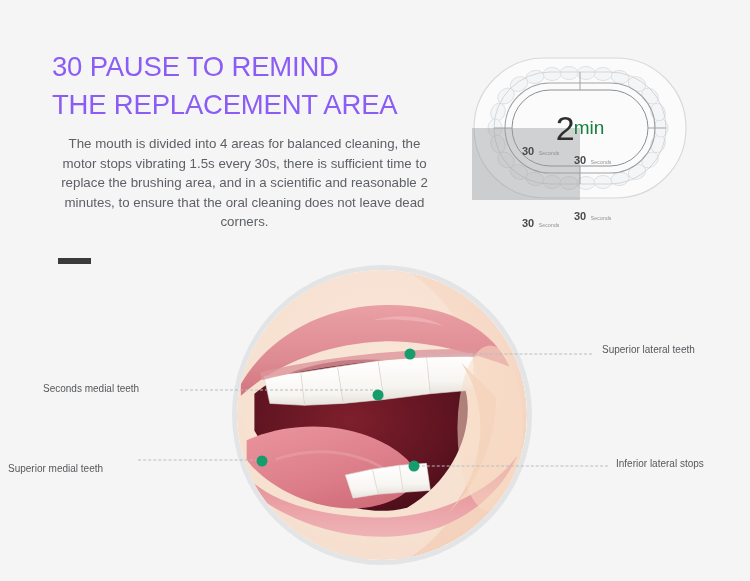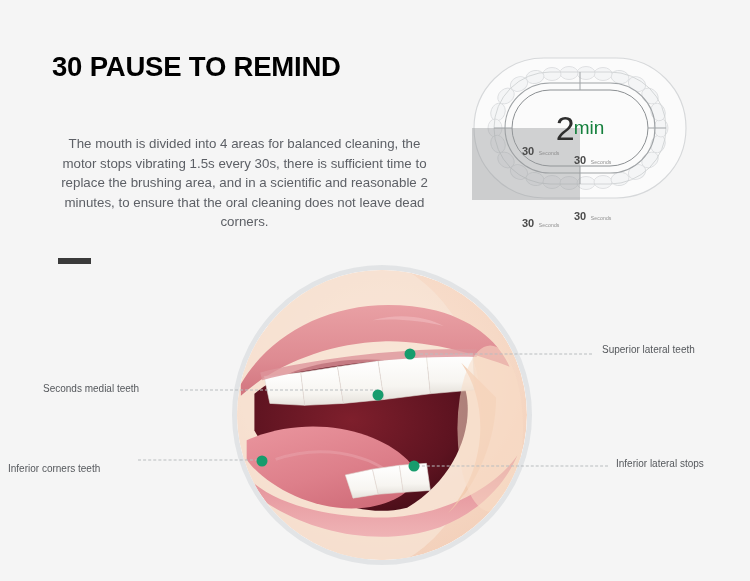--- a/index.html
+++ b/index.html
@@ -9,21 +9,21 @@
     font-family:"Liberation Sans", sans-serif;
     position:relative;
     overflow:hidden;
   }
 
   
   #headline {
     position:absolute; left:52px; top:48px; width:400px;
   }
   #headline .line {
-    font-size:27.5px; font-weight:bold; color:#000000;
+    font-size:27.5px; font-weight:normal; color:#8b5cf6;
     letter-spacing:-0.2px; line-height:38px; white-space:nowrap;
   }
   #paragraph {
     position:absolute; left:52px; top:134px; width:385px;
     font-size:13.3px; line-height:19.5px; color:#5d6066;text-align:center;
   }
   #divider {
     position:absolute; left:58px; top:258px;
     width:33px; height:6px; background:#3a3a3a;
   }
@@ -73,20 +73,21 @@
   .anno {
     position:absolute; font-size:10px; color:#55585c;
     white-space:nowrap; transform:translateY(-50%);
   }
 </style>
 </head>
 <body>
 
 <div id="headline">
   <div class="line">30 PAUSE TO REMIND</div>
+  <div class="line">THE REPLACEMENT AREA</div>
 </div>
 
 <div id="paragraph">The mouth is divided into 4 areas for balanced cleaning, the motor stops vibrating 1.5s every 30s, there is sufficient time to replace the brushing area, and in a scientific and reasonable 2 minutes, to ensure that the oral cleaning does not leave dead corners.</div>
 
 <div id="divider"></div>
 
 <div id="timer">
   <svg viewBox="0 0 216 144" xmlns="http://www.w3.org/2000/svg">
     <defs>
       <clipPath id="ovalclip">
@@ -248,14 +249,14 @@
 <div class="leader" style="left:138px; top:460px; width:120px;"></div>
 <div class="leader" style="left:412px; top:466px; width:196px;"></div>
 
 <div class="dot" style="left:410px; top:354px;"></div>
 <div class="dot" style="left:378px; top:395px;"></div>
 <div class="dot" style="left:262px; top:461px;"></div>
 <div class="dot" style="left:414px; top:466px;"></div>
 
 <div class="anno" style="left:602px; top:349px;">Superior lateral teeth</div>
 <div class="anno" style="left:43px; top:388px;">Seconds medial teeth</div>
-<div class="anno" style="left:8px; top:468px;">Inferior corners teeth</div>
+<div class="anno" style="left:8px; top:468px;">Superior medial teeth</div>
 <div class="anno" style="left:616px; top:463px;">Inferior lateral stops</div>
 
 </body></html>

